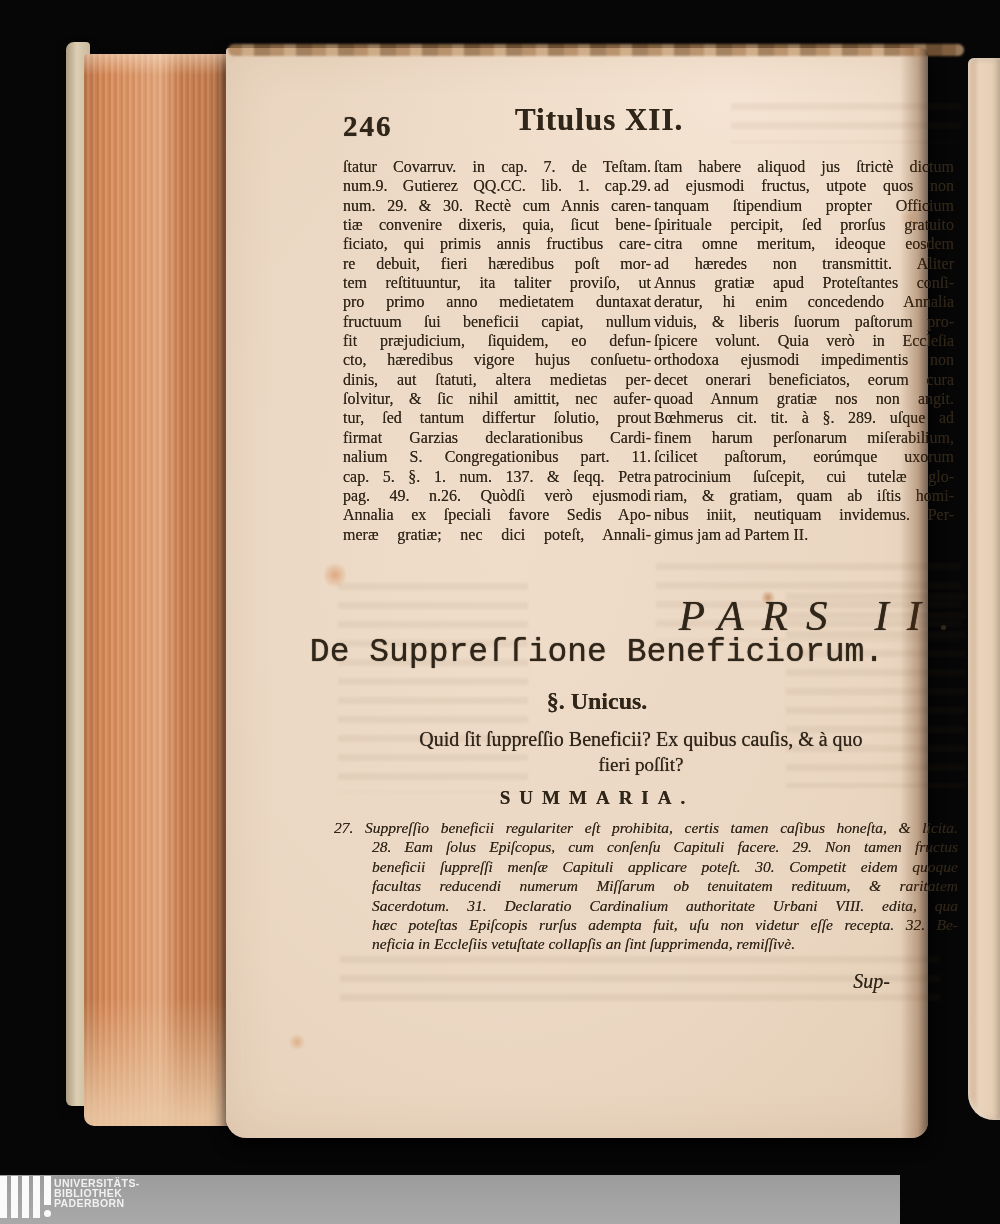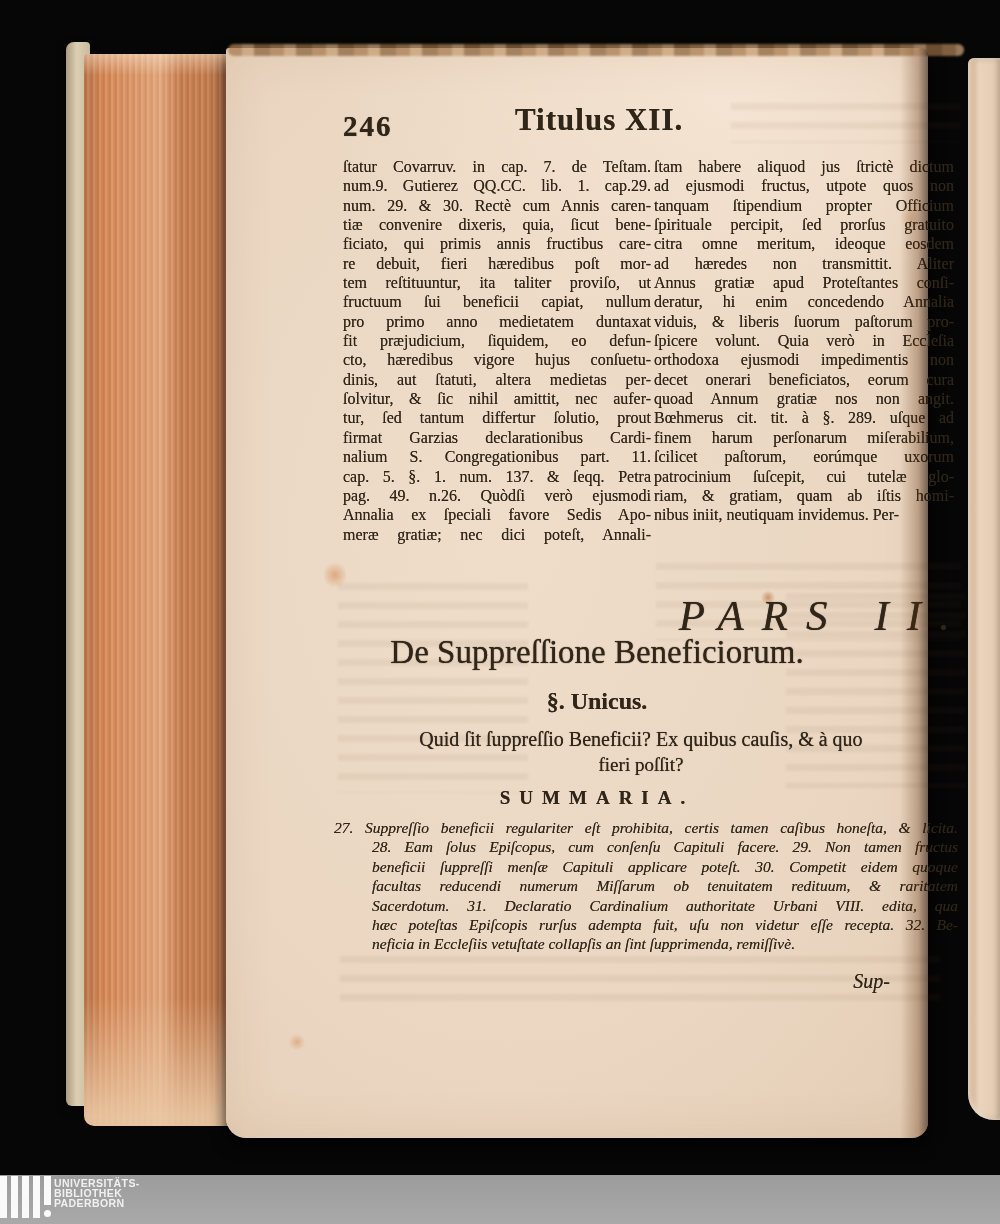--- a/index.html
+++ b/index.html
@@ -79,37 +79,37 @@
   .col{position:absolute;top:109px;font-size:16px;line-height:19.35px;}
   .col-left{left:117px;width:308px;}
   .col-right{left:428px;width:300px;}
   .line{text-align:justify;text-align-last:justify;
     text-shadow:0 0 .5px rgba(47,37,24,.75);}
   .col-right .line:last-child{text-align-last:left;}
   .centered{position:absolute;left:0;width:742px;text-align:center;}
   .part-title{top:543px;font-size:43px;font-style:italic;letter-spacing:.42em;
     text-shadow:0 0 .9px rgba(47,37,24,.9);text-align:right;}
   .part-subtitle{top:586px;font-size:33px;
-    text-shadow:0 0 1.1px rgba(47,37,24,.95);}
+    text-shadow:0 0 1.1px rgba(47,37,24,.95);font-family:Liberation Mono, monospace;}
   .section-heading{top:640px;font-size:24px;font-weight:bold;
     text-shadow:0 0 .5px rgba(47,37,24,.8);}
   .question{text-shadow:0 0 .7px rgba(47,37,24,.85);margin-left:44px;}
   .q1{top:680px;font-size:20px;}
   .q2{top:706px;font-size:19px;}
   .summaria-heading{top:739px;font-size:19px;letter-spacing:9px;font-weight:bold;
     text-shadow:0 0 .4px rgba(47,37,24,.8);}
   .summaria{position:absolute;left:108px;top:770px;width:624px;
     font-size:15.5px;line-height:19.4px;font-style:italic;}
   .summaria .line{padding-left:38px;}
   .summaria .line:first-child{padding-left:0;}
   .summaria .line:last-child{text-align-last:left;}
   .catchword{position:absolute;right:38px;top:922px;font-size:20px;font-style:italic;
     text-shadow:0 0 .5px rgba(47,37,24,.8);}
   
-  .band{position:absolute;left:0;top:1175px;width:1000px;height:49px;
+  .band{position:absolute;left:0;top:1175px;width:900px;height:49px;
     background:linear-gradient(180deg,#9c9c9c,#a9a9a9);}
   .bar{position:absolute;top:1px;width:7px;height:42px;background:#fafafa;}
   .b1{left:0;} .b2{left:11px;} .b3{left:22px;} .b4{left:33px;}
   .b5{left:44px;height:29px;}
   .bardot{position:absolute;left:44px;top:35px;width:7px;height:7px;
     border-radius:50%;background:#fafafa;}
   .wm-text{position:absolute;left:54px;top:3px;
     font-family:"Liberation Sans","DejaVu Sans",sans-serif;}
   .wline{font-size:10.5px;font-weight:bold;line-height:10.2px;
     letter-spacing:.4px;color:#f1f1f1;text-align:left;}
@@ -139,22 +139,22 @@
     <div class="runtitle">Titulus XII.</div>
 
     <div class="col col-left">
         <div class="line">ſtatur Covarruv. in cap. 7. de Teſtam.</div>
         <div class="line">num.9. Gutierez QQ.CC. lib. 1. cap.29.</div>
         <div class="line">num. 29. &amp; 30. Rectè cum Annis caren-</div>
         <div class="line">tiæ convenire dixeris, quia, ſicut bene-</div>
         <div class="line">ficiato, qui primis annis fructibus care-</div>
         <div class="line">re debuit, fieri hæredibus poſt mor-</div>
         <div class="line">tem reſtituuntur, ita taliter proviſo, ut</div>
+        <div class="line">pro primo anno medietatem duntaxat</div>
         <div class="line">fructuum ſui beneficii capiat, nullum</div>
-        <div class="line">pro primo anno medietatem duntaxat</div>
         <div class="line">fit præjudicium, ſiquidem, eo defun-</div>
         <div class="line">cto, hæredibus vigore hujus conſuetu-</div>
         <div class="line">dinis, aut ſtatuti, altera medietas per-</div>
         <div class="line">ſolvitur, &amp; ſic nihil amittit, nec aufer-</div>
         <div class="line">tur, ſed tantum differtur ſolutio, prout</div>
         <div class="line">firmat Garzias declarationibus Cardi-</div>
         <div class="line">nalium S. Congregationibus part. 11.</div>
         <div class="line">cap. 5. §. 1. num. 137. &amp; ſeqq. Petra</div>
         <div class="line">pag. 49. n.26. Quòdſi verò ejusmodi</div>
         <div class="line">Annalia ex ſpeciali favore Sedis Apo-</div>
@@ -173,20 +173,21 @@
         <div class="line">ſpicere volunt. Quia verò in Eccleſia</div>
         <div class="line">orthodoxa ejusmodi impedimentis non</div>
         <div class="line">decet onerari beneficiatos, eorum cura</div>
         <div class="line">quoad Annum gratiæ nos non angit.</div>
         <div class="line">Bœhmerus cit. tit. à §. 289. uſque ad</div>
         <div class="line">finem harum perſonarum miſerabilium,</div>
         <div class="line">ſcilicet paſtorum, eorúmque uxorum</div>
         <div class="line">patrocinium ſuſcepit, cui tutelæ glo-</div>
         <div class="line">riam, &amp; gratiam, quam ab iſtis homi-</div>
         <div class="line">nibus iniit, neutiquam invidemus. Per-</div>
+        <div class="line">gimus jam ad Partem II.</div>
       </div>
 
     <div class="centered part-title">PARS II.</div>
     <div class="centered part-subtitle">De Suppreſſione Beneficiorum.</div>
     <div class="centered section-heading">§. Unicus.</div>
     <div class="centered question q1">Quid ſit ſuppreſſio Beneficii? Ex quibus cauſis, &amp; à quo</div>
     <div class="centered summaria-heading">SUMMARIA.</div>
     <div class="centered question q2">fieri poſſit?</div>
 
     <div class="summaria">

